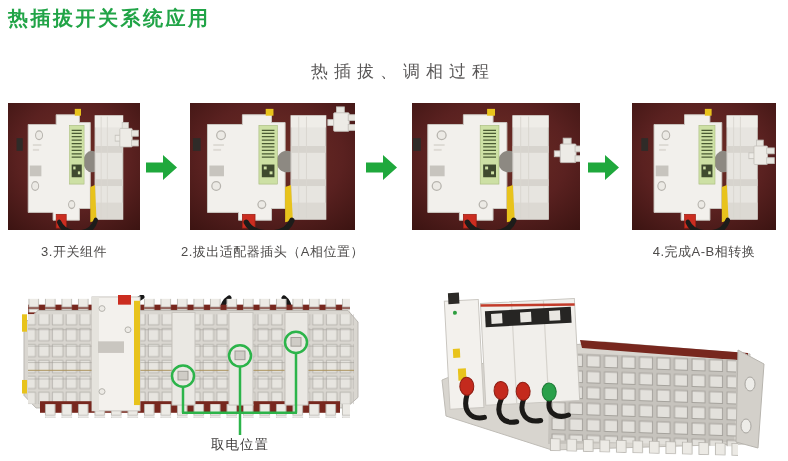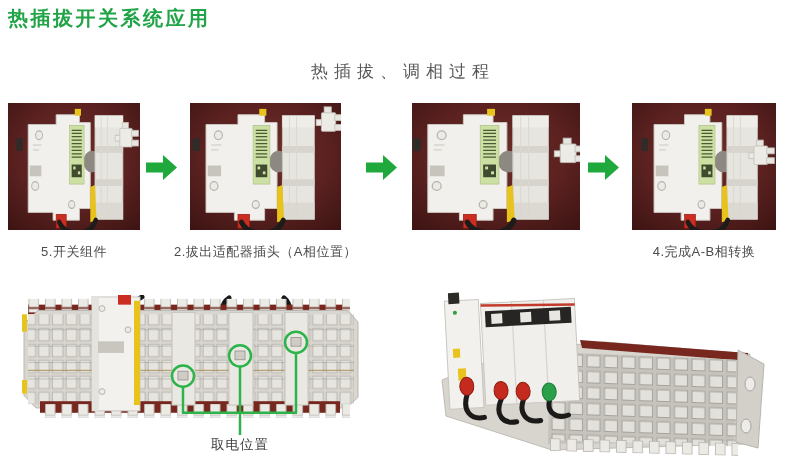--- a/index.html
+++ b/index.html
@@ -92,28 +92,28 @@
 
   <div class="title">热插拔开关系统应用</div>
   <div class="subtitle">热插拔、调相过程</div>
 
   <div class="step" style="left:8px;width:132px;">
     <svg class="photo" viewBox="0 0 170 130" preserveAspectRatio="none">
       <rect width="170" height="130" fill="url(#photoBg)"></rect>
       <use href="#breaker" transform="translate(2,0)"></use>
       <use href="#plug" transform="translate(138,22)"></use>
     </svg>
-    <div class="caption">5.开关组件</div>
+    <div class="caption">3.开关组件</div>
   </div>
 
   <svg class="arrow" style="left:146px;" viewBox="0 0 32 27">
     <polygon points="0,8.5 17,8.5 17,1 31,13.5 17,26 17,18.5 0,18.5" fill="#1fa83c"></polygon>
   </svg>
 
-  <div class="step" style="left:190px;width:151px;">
+  <div class="step" style="left:190px;width:165px;">
     <svg class="photo" viewBox="0 0 170 130" preserveAspectRatio="none">
       <rect width="170" height="130" fill="url(#photoBg)"></rect>
       <use href="#breaker" transform="translate(-6,0)"></use>
       <use href="#plug" transform="translate(142,6)"></use>
     </svg>
     <div class="caption">2.拔出适配器插头（A相位置）</div>
   </div>
 
   <svg class="arrow" style="left:366px;" viewBox="0 0 32 27">
     <polygon points="0,8.5 17,8.5 17,1 31,13.5 17,26 17,18.5 0,18.5" fill="#1fa83c"></polygon>

